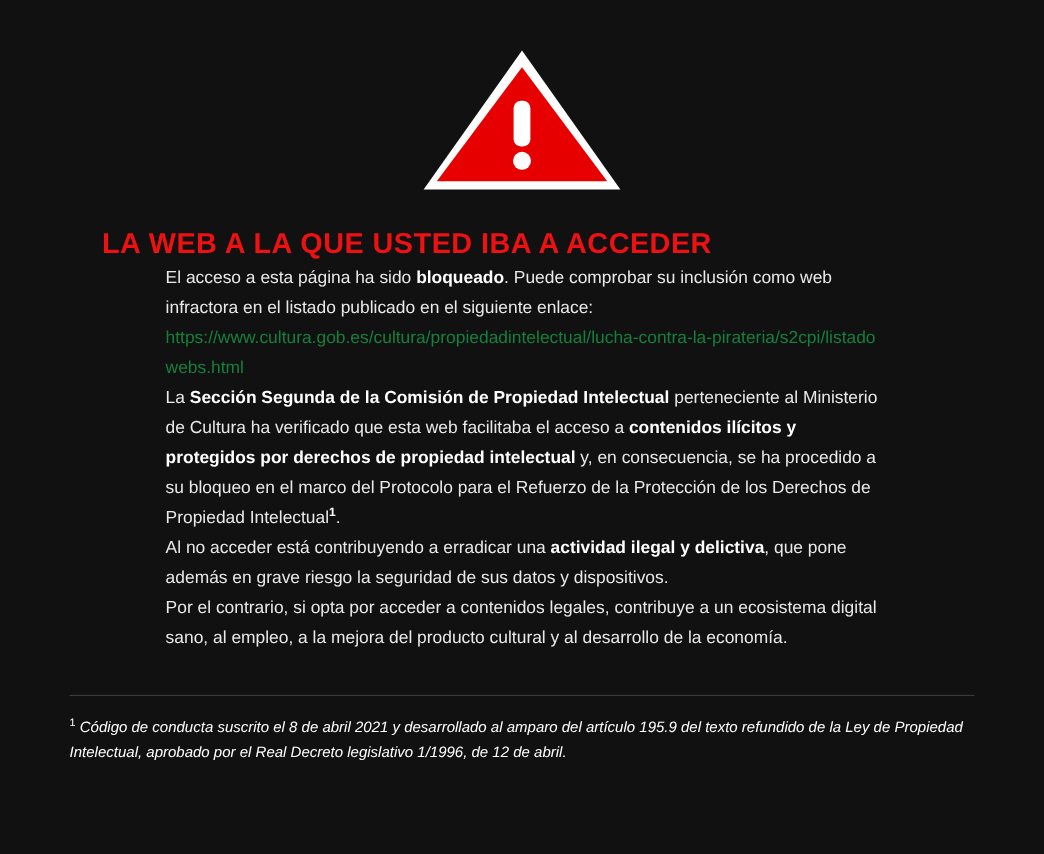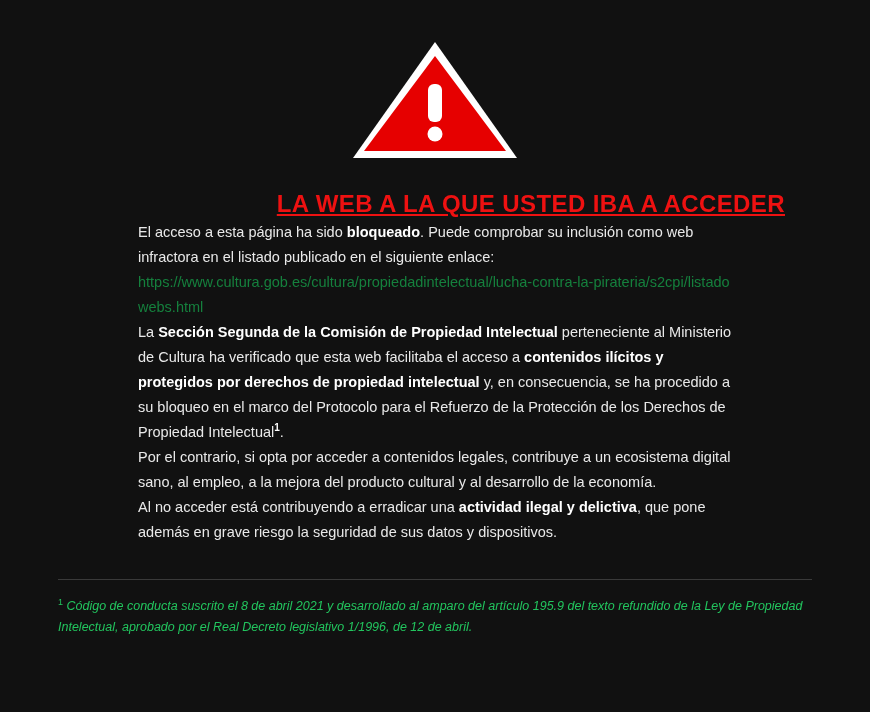--- a/index.html
+++ b/index.html
@@ -26,27 +26,26 @@
     display: flex;
     justify-content: center;
     padding-top: 36px;
   }
   .warning-icon {
     display: block;
   }
   .headline {
     margin: 24px auto 0 auto;
     width: 700px;
-    text-align: right;
+    text-align: left;
     color: #ee1111;
     font-weight: bold;
     font-size: 24px;
     line-height: 32px;
     letter-spacing: 0.4px;
-    text-decoration: underline;
   }
   .headline .line2 {
     display: block;
   }
   .content {
     margin: 0 auto;
     padding: 0 58px;
     box-sizing: border-box;
     width: 710px;
   }
@@ -83,21 +82,21 @@
     height: 1px;
     background: #3a3a3a;
   }
   .footnote {
     margin: 16px 0 0 0;
     padding: 0 58px;
     box-sizing: border-box;
     font-size: 12.5px;
     line-height: 21px;
     font-style: italic;
-    color: #22c55e;
+    color: #ffffff;
   }
   .footnote sup {
     font-size: 9px;
     vertical-align: super;
     line-height: 0;
     font-style: normal;
   }
 </style>
 </head>
 <body>
@@ -121,26 +120,26 @@
 
     <p class="para p1">
       <span>El acceso a esta página ha sido </span><b>bloqueado</b><span>. Puede comprobar su inclusión como web infractora en el listado publicado en el siguiente enlace:</span><br>
       <a class="link" href="#">https://www.cultura.gob.es/cultura/propiedadintelectual/lucha-contra-la-pirateria/s2cpi/listadowebs.html</a>
     </p>
 
     <p class="para p2">
       <span>La </span><b>Sección Segunda de la Comisión de Propiedad Intelectual</b><span> perteneciente al Ministerio de Cultura ha verificado que esta web facilitaba el acceso a </span><b>contenidos ilícitos y protegidos por derechos de propiedad intelectual</b><span> y, en consecuencia, se ha procedido a su bloqueo en el marco del Protocolo para el Refuerzo de la Protección de los Derechos de Propiedad Intelectual</span><sup class="fn">1</sup><span>.</span>
     </p>
 
+    <p class="para p3">
+      <span>Al no acceder está contribuyendo a erradicar una </span><b>actividad ilegal y delictiva</b><span>, que pone además en grave riesgo la seguridad de sus datos y dispositivos.</span>
+    </p>
+
     <p class="para p4">
       <span>Por el contrario, si opta por acceder a contenidos legales, contribuye a un ecosistema digital sano, al empleo, a la mejora del producto cultural y al desarrollo de la economía.</span>
-    </p>
-
-    <p class="para p3">
-      <span>Al no acceder está contribuyendo a erradicar una </span><b>actividad ilegal y delictiva</b><span>, que pone además en grave riesgo la seguridad de sus datos y dispositivos.</span>
     </p>
 
   </div>
 
   <div class="divider"></div>
 
   <div class="footnote">
     <sup>1</sup><span> Código de conducta suscrito el 8 de abril 2021 y desarrollado al amparo del artículo 195.9 del texto refundido de la Ley de Propiedad Intelectual, aprobado por el Real Decreto legislativo 1/1996, de 12 de abril.</span>
   </div>
 

